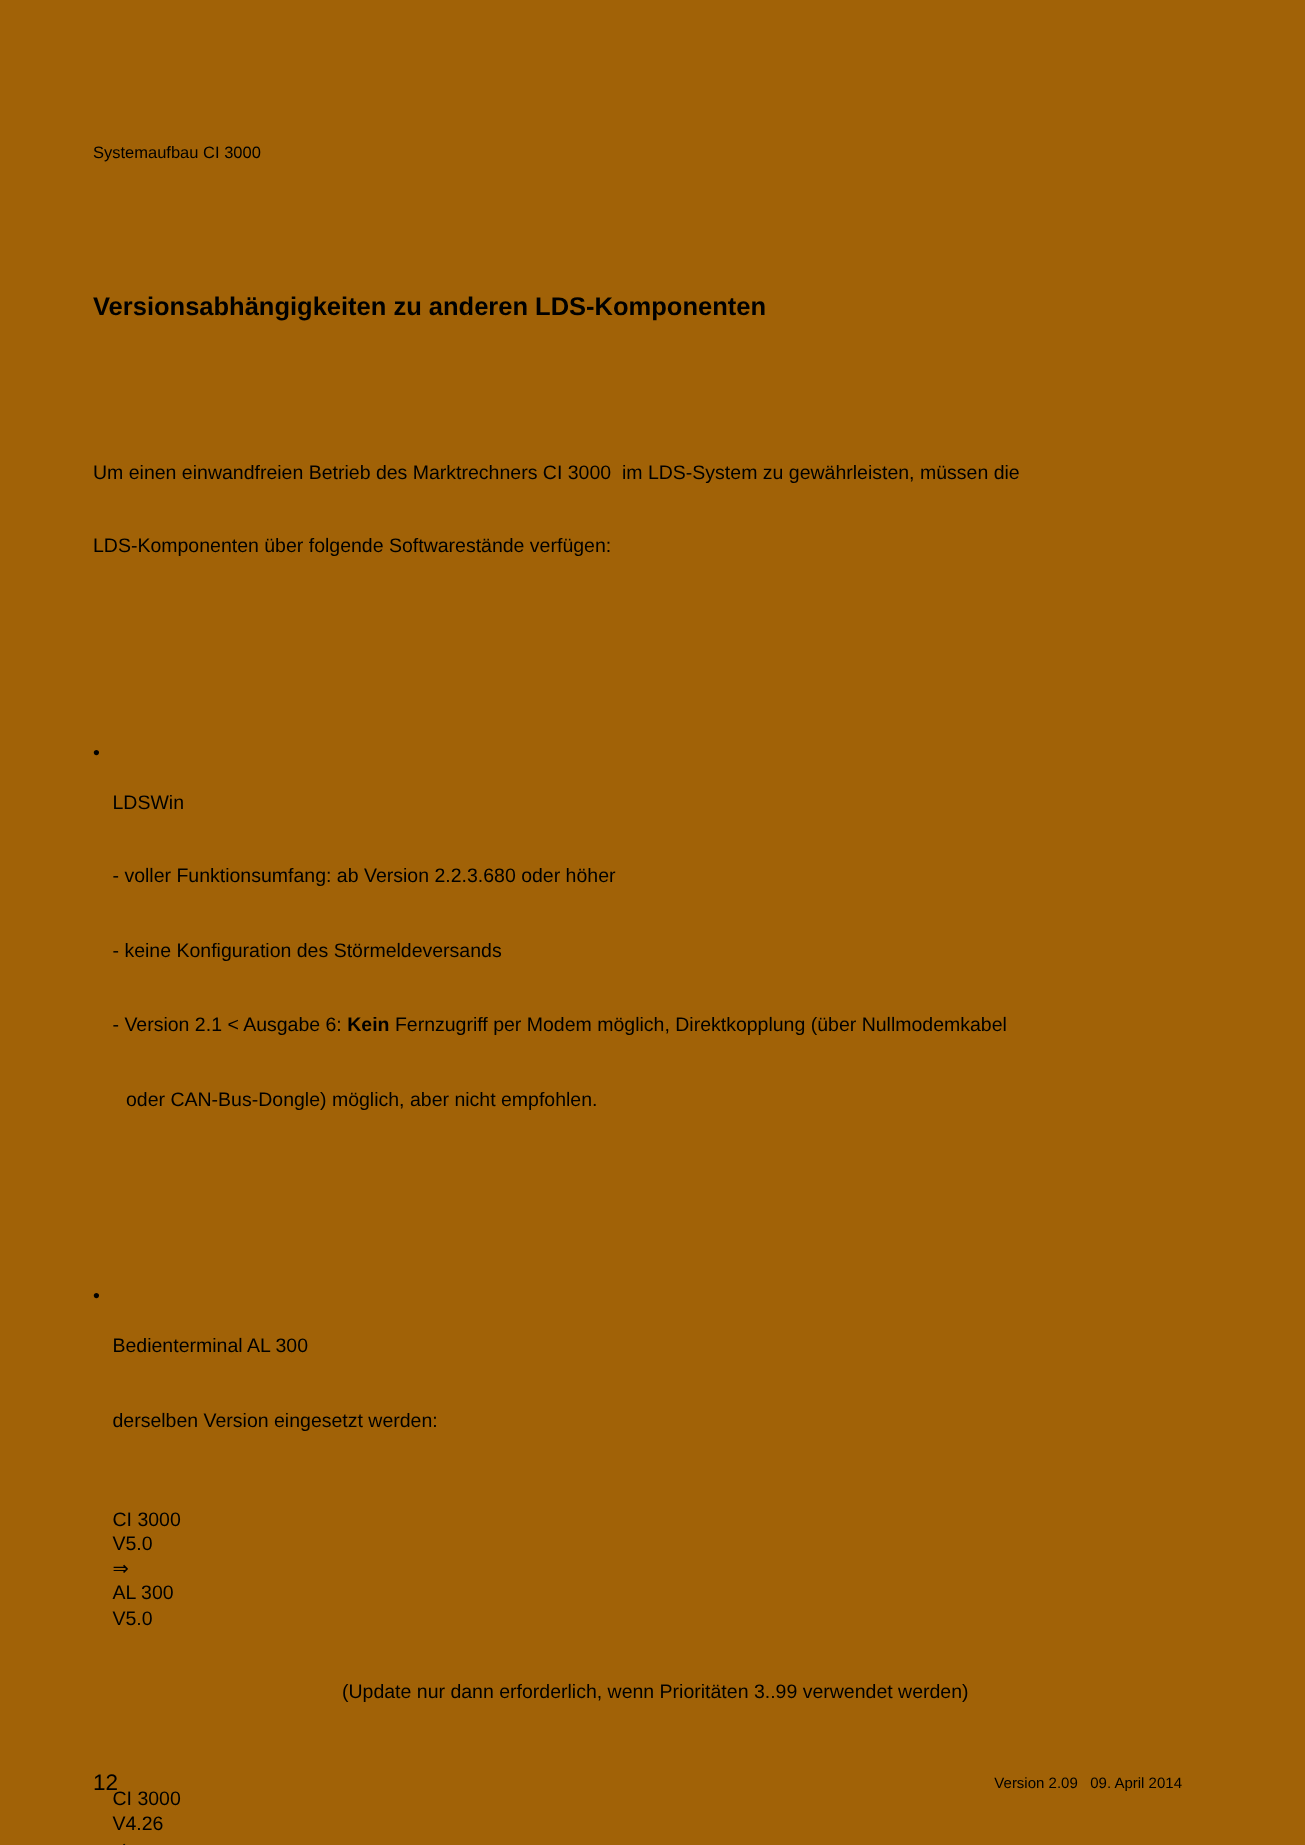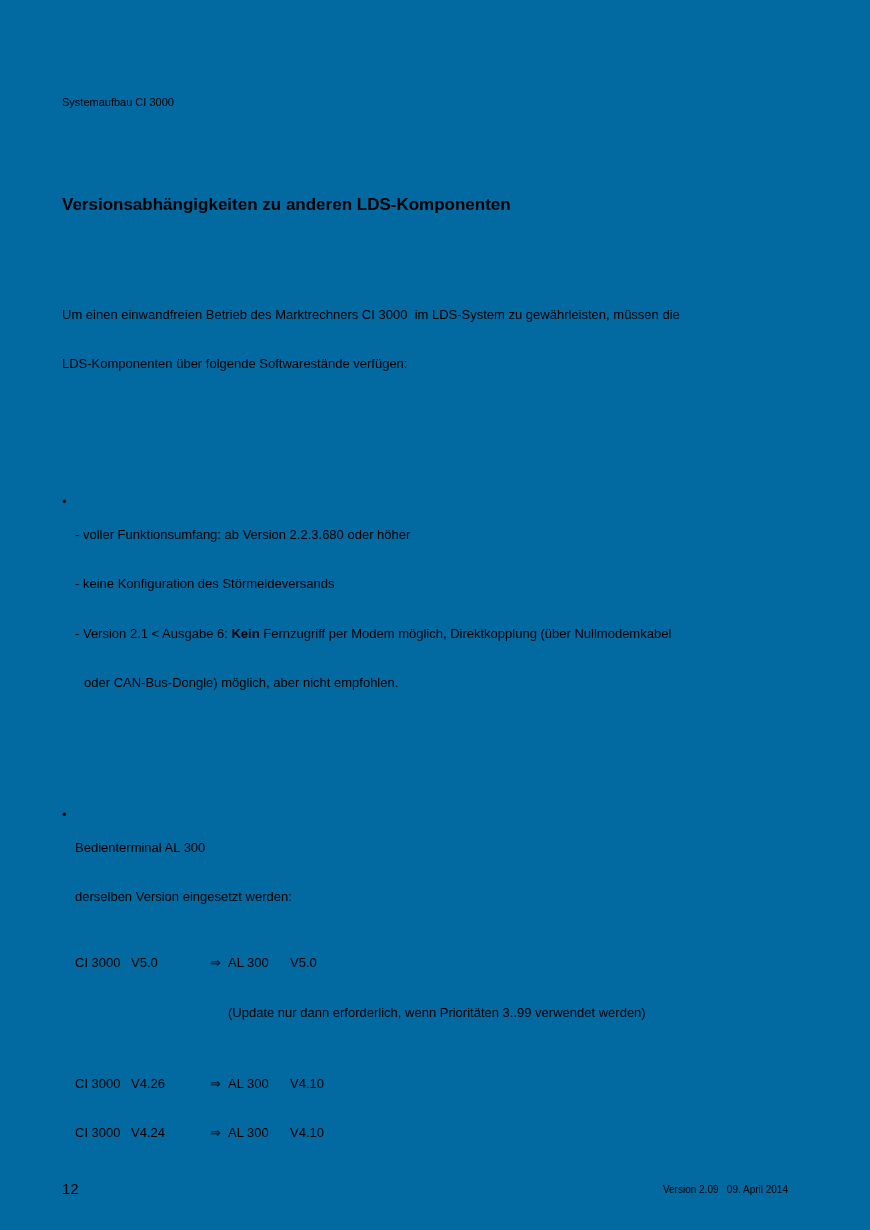--- a/index.html
+++ b/index.html
@@ -1,20 +1,20 @@
 <!DOCTYPE html>
 <html><head>
 <meta charset="utf-8">
 <style>
   html, body { margin: 0; padding: 0; background: #ffffff; }
   .page {
     position: relative;
     width: 870px;
     height: 1230px;
-    background: #0369a1;
+    background: #a16207;
     font-family: "Liberation Sans", sans-serif;
     font-size: 13px;
     line-height: 16.5px;
     color: #000000;
     overflow: hidden;
     white-space: pre-wrap;
   }
   .running-header {
     position: absolute;
     top: 96px;
@@ -37,21 +37,21 @@
   .line { display: block; }
   .bullet-group {
     display: flex;
     align-items: flex-start;
     margin-bottom: 16px;
   }
   .bullet-marker { flex: none; width: 13px; }
   .bullet-body { flex: 1; min-width: 0; }
   .wrap-indent { padding-left: 9px; }
   .bold { font-weight: bold; }
-  .vrow { display: flex; }
+  .vrow { display: flex; flex-direction: column; }
   .c-ci  { flex: none; width: 56px; }
   .c-civ { flex: none; width: 79px; }
   .c-ar  { flex: none; width: 18px; }
   .c-al  { flex: none; width: 62px; }
   .c-alv { flex: none; }
   .vnote { padding-left: 153px; margin-bottom: 5px; }
   .footer-left {
     position: absolute;
     top: 1182px;
     left: 62px;
@@ -80,20 +80,21 @@
 
     <div class="intro">
       <span class="line">Um einen einwandfreien Betrieb des Marktrechners CI 3000  im LDS-System zu gewährleisten, müssen die</span>
       <span class="line">LDS-Komponenten über folgende Softwarestände verfügen:</span>
     </div>
 
     
     <div class="bullet-group">
       <span class="bullet-marker">•</span>
       <div class="bullet-body">
+        <div class="line">LDSWin</div>
         <div class="line">- voller Funktionsumfang: ab Version 2.2.3.680 oder höher</div>
         <div class="line">- keine Konfiguration des Störmeldeversands</div>
         <div class="line"><span>- Version 2.1 &lt; Ausgabe 6: </span><span class="bold">Kein</span><span> Fernzugriff per Modem möglich, Direktkopplung (über Nullmodemkabel</span></div>
         <div class="line wrap-indent">oder CAN-Bus-Dongle) möglich, aber nicht empfohlen.</div>
       </div>
     </div>
 
     
     <div class="bullet-group">
       <span class="bullet-marker">•</span>

